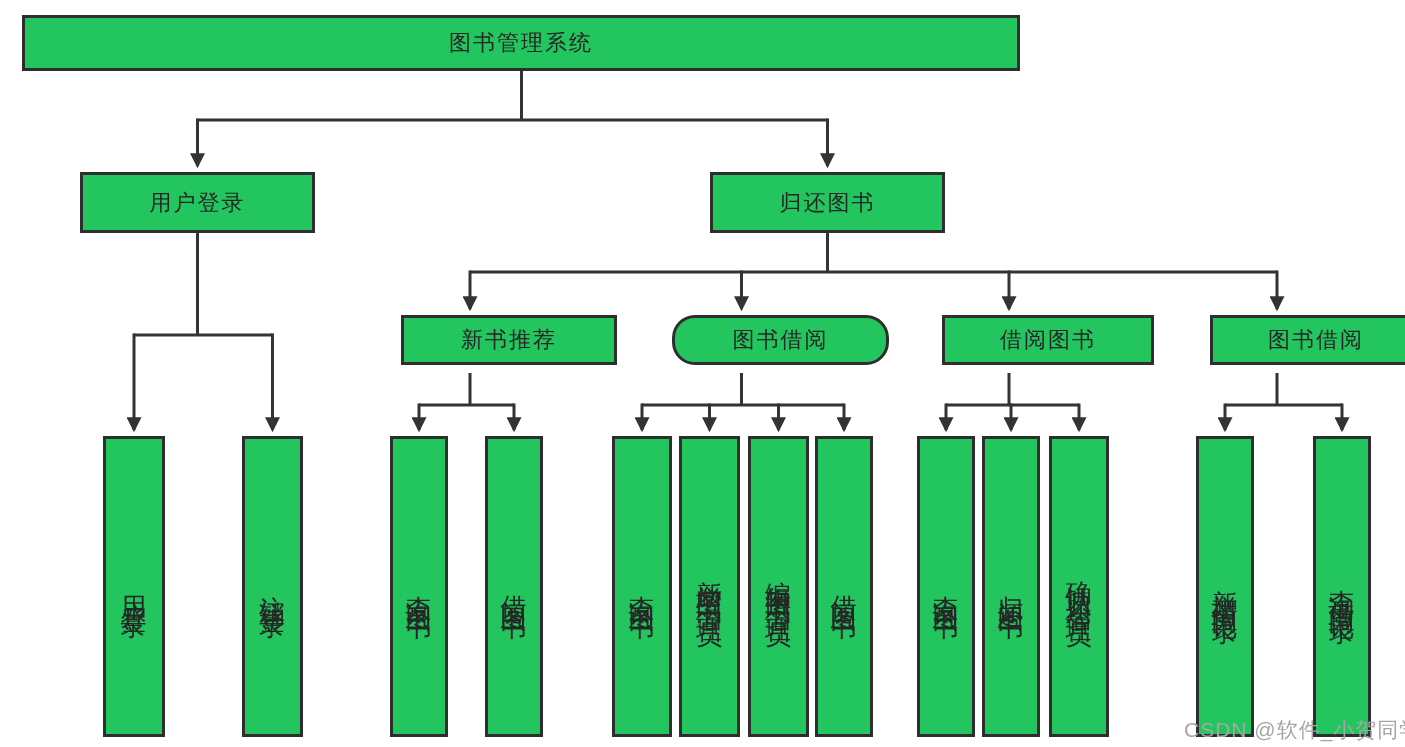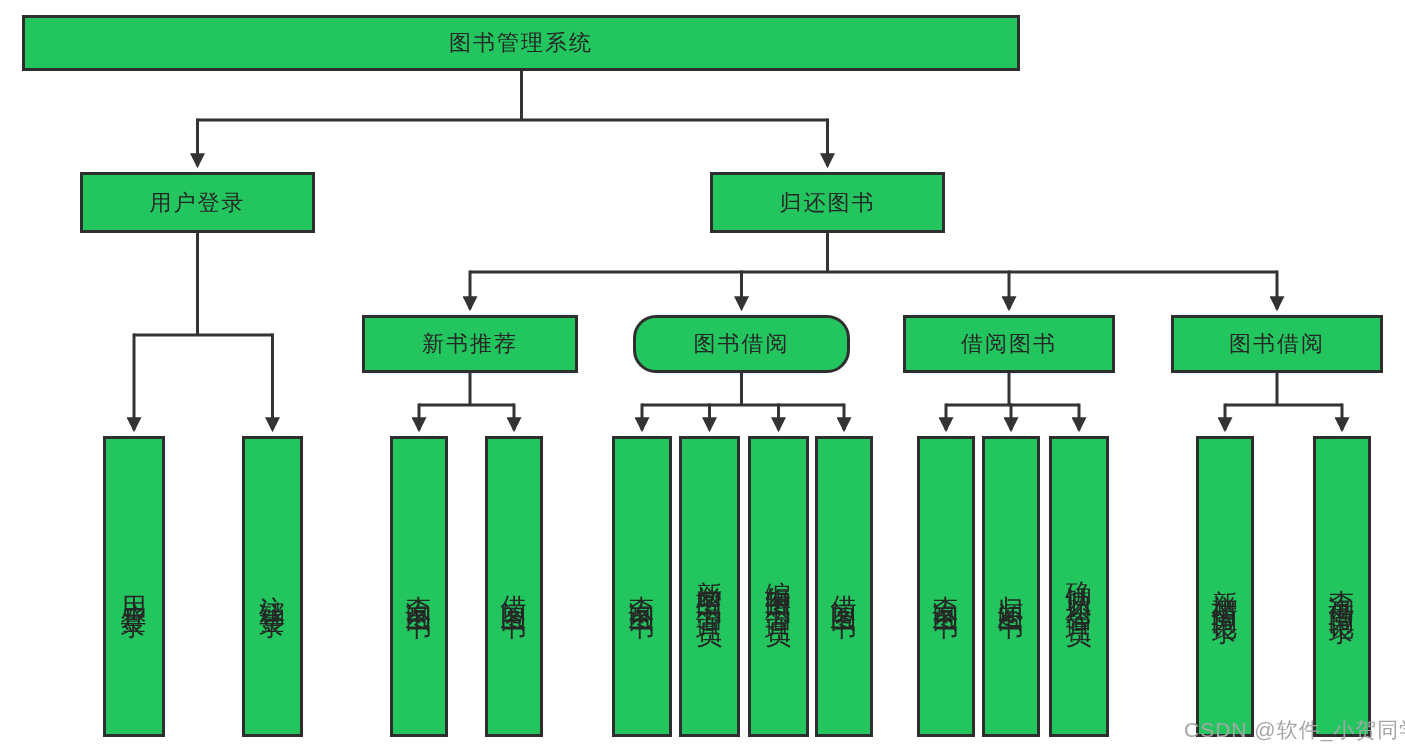--- a/index.html
+++ b/index.html
@@ -21,21 +21,21 @@
     background:#22c55e;
     display:flex; align-items:center; justify-content:center;
     color:#262626;
     z-index:2;
   }
   .h-box { font-size:22px; letter-spacing:2px; }
   .root-box { left:22px; top:15px; width:998px; height:56px; }
   .lv2-box { top:172px; width:235px; height:61px; }
   .lv2-a { left:80px; }
   .lv2-b { left:710px; }
-  .lv3-box { top:315px; height:58px; }
+  .lv3-box { top:315px; height:50px;margin-left:39px; }
   .lv3-a { left:362px; width:216px; }
   .lv3-b { left:633px; width:217px;border-radius:23px; }
   .lv3-c { left:903px; width:212px; }
   .lv3-d { left:1171px; width:212px; }
   .leaf {
     top:436px; height:301px;
     writing-mode:vertical-rl;
     text-orientation:mixed;
     font-size:26px;
     letter-spacing:6px;

